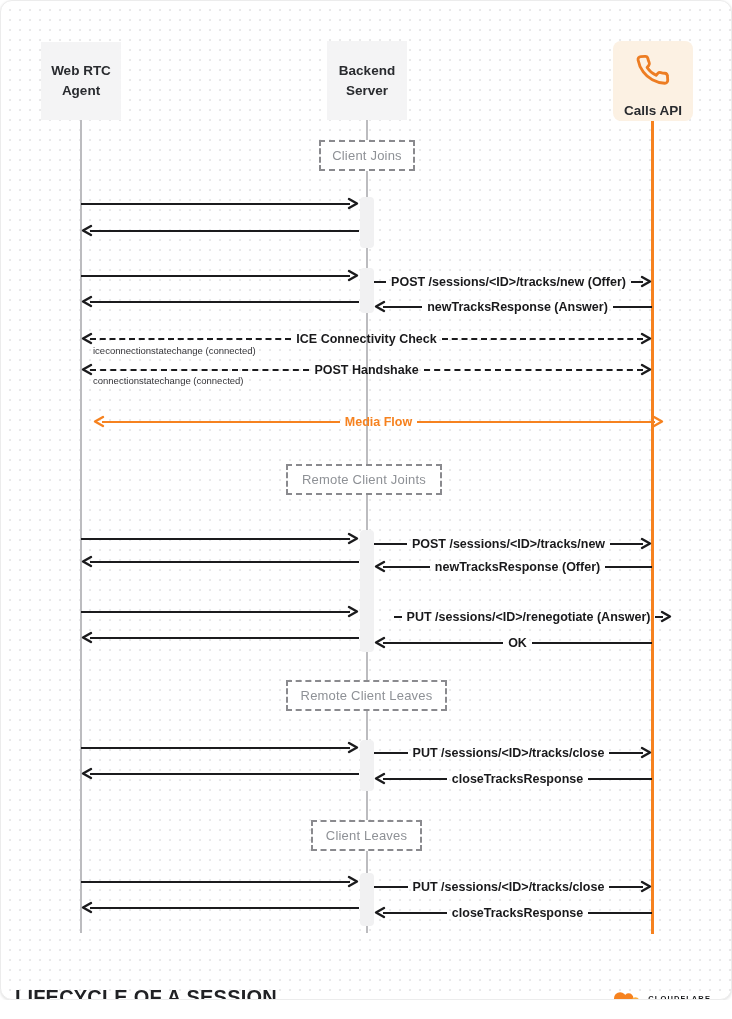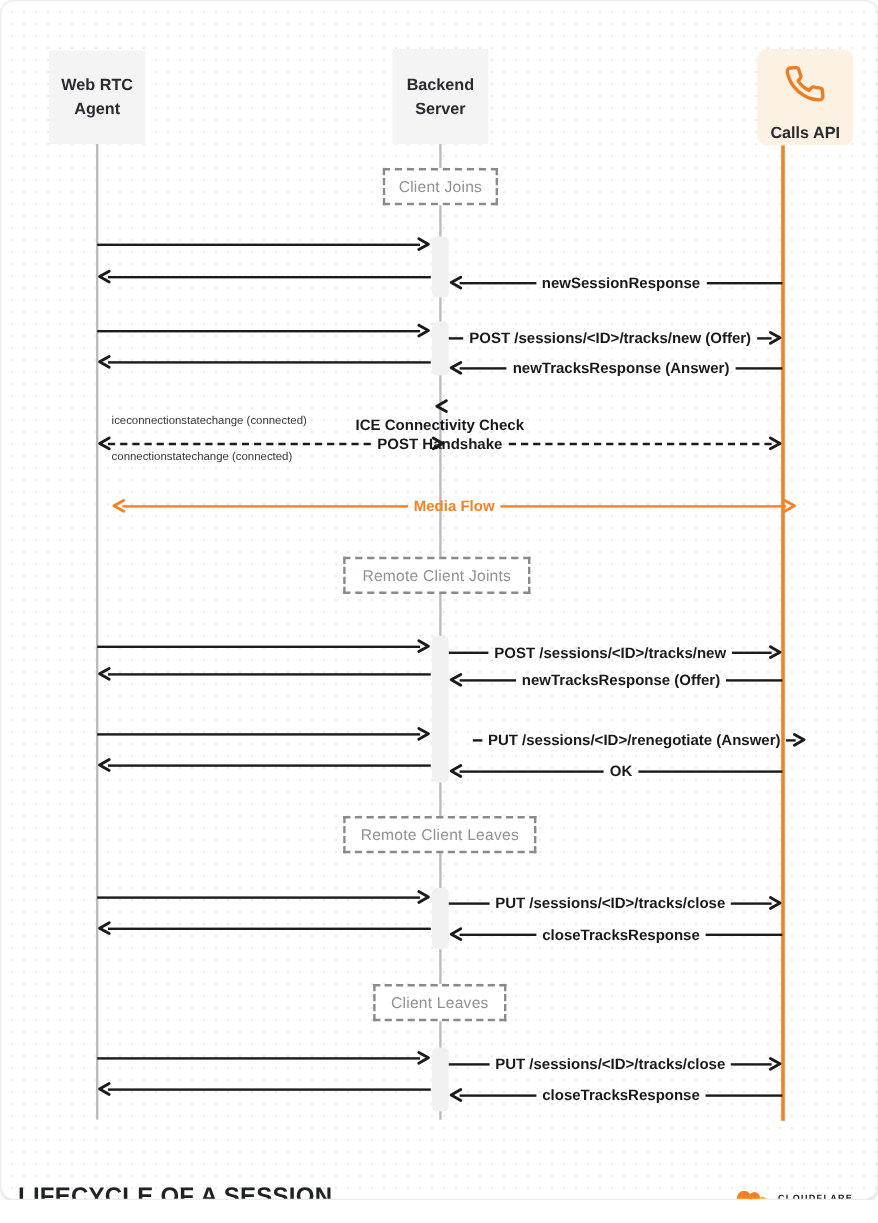--- a/index.html
+++ b/index.html
@@ -56,21 +56,21 @@
   <div class="act-bar" style="top:529px;height:122px;"></div>
   <div class="act-bar" style="top:739px;height:51px;"></div>
   <div class="act-bar" style="top:872px;height:53px;"></div>
 
   <div class="actor" style="left:40px;top:41px;width:80px;height:78px;">
     <span class="alabel">Web RTC Agent</span>
   </div>
   <div class="actor" style="left:326px;top:40px;width:80px;height:79px;">
     <span class="alabel">Backend Server</span>
   </div>
-  <div class="actor calls" style="left:612px;top:40px;width:80px;height:80px;margin-left:18px;">
+  <div class="actor calls" style="left:612px;top:40px;width:80px;height:80px;">
     <span class="phone-ic">
       <svg width="34" height="34" viewBox="0 0 24 24" fill="none" stroke="currentColor" stroke-width="2" stroke-linecap="round" stroke-linejoin="round">
         <path d="M22 16.92v3a2 2 0 0 1-2.18 2 19.79 19.79 0 0 1-8.63-3.07 19.5 19.5 0 0 1-6-6 19.79 19.79 0 0 1-3.07-8.67A2 2 0 0 1 4.11 2h3a2 2 0 0 1 2 1.72 12.84 12.84 0 0 0 .7 2.81 2 2 0 0 1-.45 2.11L8.09 9.91a16 16 0 0 0 6 6l1.27-1.27a2 2 0 0 1 2.11-.45 12.84 12.84 0 0 0 2.81.7A2 2 0 0 1 22 16.92z"></path>
       </svg>
     </span>
     <span class="alabel">Calls API</span>
   </div>
 
   <div class="phase" style="left:318px;top:139px;width:96px;">
     <span>Client Joins</span>
@@ -91,28 +91,20 @@
         <path d="M2 2 L10 6.5 L2 11" fill="none" stroke="currentColor" stroke-width="2.4" stroke-linecap="round" stroke-linejoin="round"></path>
       </svg>
   </div>
 
   <div class="row" style="left:80px;top:223px;width:278px;">
     <svg class="chev l" viewBox="0 0 12 13">
         <path d="M2 2 L10 6.5 L2 11" fill="none" stroke="currentColor" stroke-width="2.4" stroke-linecap="round" stroke-linejoin="round"></path>
       </svg>
       <span class="ln"></span>
   </div>
-  <div class="row" style="left:373px;top:228px;width:278px;">
-    <svg class="chev l" viewBox="0 0 12 13">
-        <path d="M2 2 L10 6.5 L2 11" fill="none" stroke="currentColor" stroke-width="2.4" stroke-linecap="round" stroke-linejoin="round"></path>
-      </svg>
-    <span class="ln"></span>
-      <span class="lbl">newSessionResponse</span>
-      <span class="ln"></span>
-  </div>
 
   <div class="row" style="left:80px;top:268px;width:278px;">
     <span class="ln"></span>
       <svg class="chev r" viewBox="0 0 12 13">
         <path d="M2 2 L10 6.5 L2 11" fill="none" stroke="currentColor" stroke-width="2.4" stroke-linecap="round" stroke-linejoin="round"></path>
       </svg>
   </div>
   <div class="row" style="left:373px;top:274px;width:278px;">
     <span class="ln"></span>
       <span class="lbl">POST /sessions/&lt;ID&gt;/tracks/new (Offer)</span>
@@ -130,21 +122,21 @@
   </div>
   <div class="row" style="left:373px;top:299px;width:278px;">
     <svg class="chev l" viewBox="0 0 12 13">
         <path d="M2 2 L10 6.5 L2 11" fill="none" stroke="currentColor" stroke-width="2.4" stroke-linecap="round" stroke-linejoin="round"></path>
       </svg>
     <span class="ln"></span>
       <span class="lbl">newTracksResponse (Answer)</span>
       <span class="ln"></span>
   </div>
 
-  <div class="row dashed" style="left:80px;top:331px;width:571px;flex-direction:column;">
+  <div class="row dashed" style="left:80px;top:331px;width:571px;">
     <svg class="chev l" viewBox="0 0 12 13">
         <path d="M2 2 L10 6.5 L2 11" fill="none" stroke="currentColor" stroke-width="2.4" stroke-linecap="round" stroke-linejoin="round"></path>
       </svg>
     <span class="ln"></span>
       <span class="lbl">ICE Connectivity Check</span>
       <span class="ln"></span>
     <svg class="chev r" viewBox="0 0 12 13">
         <path d="M2 2 L10 6.5 L2 11" fill="none" stroke="currentColor" stroke-width="2.4" stroke-linecap="round" stroke-linejoin="round"></path>
       </svg>
   </div>

